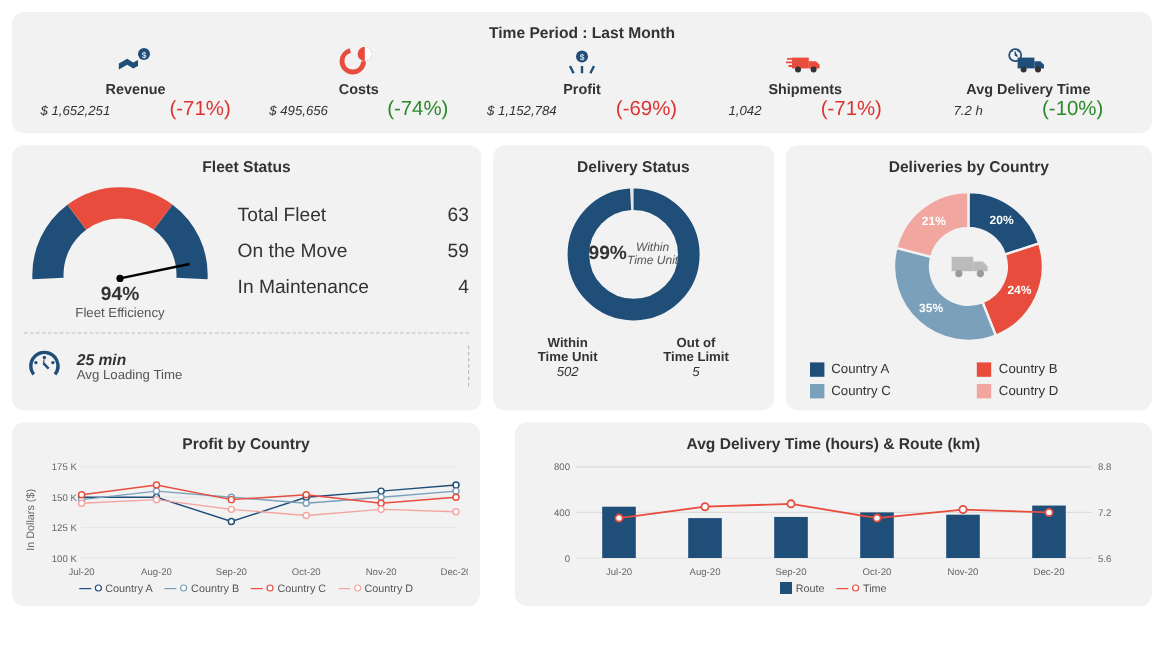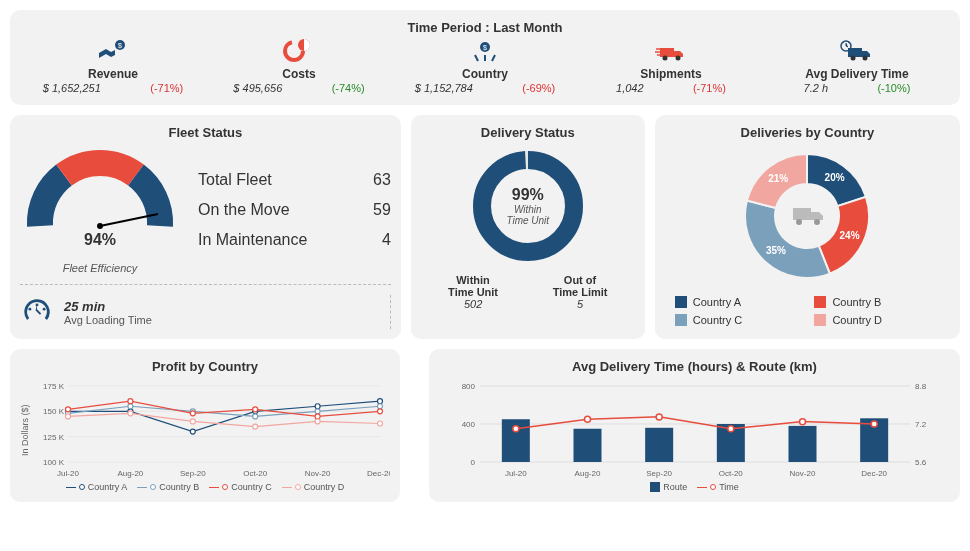--- a/index.html
+++ b/index.html
@@ -20,41 +20,41 @@
   }
   .row { display: flex; gap: 10px; }
   
   .kpi-bar { text-align: center; }
   .kpi-title { font-size: 13px; font-weight: bold; margin-bottom: 4px; }
   .kpi-row { display: flex; justify-content: flex-start; align-items: flex-start; }
   .kpi { flex: 1; text-align: center; }
   .kpi .icon { height: 24px; margin-bottom: 4px; display: flex; justify-content: center; align-items: center; }
   .kpi .label { font-weight: bold; font-size: 12px; }
   .kpi .val { font-style: italic; font-size: 11px; color: #333; }
-  .kpi .delta { font-size: 11px; margin-left: 46px; }
+  .kpi .delta { font-size: 17px; margin-left: 46px; }
   .neg-red { color: #d33; }
   .neg-green { color: #2a8a2a; }
   h4 { font-size: 13px; font-weight: bold; text-align: center; margin-bottom: 6px; }
   
   .fleet-card { flex: 1.3; }
   .fleet-top { display: flex; gap: 18px; align-items: center; }
   .gauge-wrap { flex: 0 0 160px; text-align:center; }
   .gauge-pct { font-weight: bold; font-size: 16px; margin-top: -4px;}
-  .gauge-sub { font-style: italic; font-size: 11px; color: #555; margin-top: 13px;}
+  .gauge-sub { font-size: 11px; color: #555;}
   .fleet-stats { flex: 1; font-size: 16px; }
   .fleet-stats div { display: flex; justify-content: space-between; padding: 6px 0; }
   .fleet-bot { display:flex; margin-top:10px; border-top: 1px dashed #bbb; padding-top: 10px;}
   .fleet-bot .half { flex:1; display:flex; gap:10px; align-items:center;}
   .fleet-bot .half:first-child { border-right: 1px dashed #bbb; }
   .fleet-bot .big { font-weight:bold; font-size:13px;font-style:italic;}
   .fleet-bot .small { font-size:11px; color:#555;}
   
   .deliv-card { flex: 0.75; text-align:center;}
   .donut-small { position: relative; width: 120px; height:120px; margin: 4px auto;}
-  .donut-center { position:absolute; inset:0; display:flex; flex-direction:column; justify-content:center; align-items:center;}
+  .donut-center { position:absolute; inset:0; display:flex; justify-content:center; align-items:center;}
   .donut-center .pct { font-weight:bold; font-size:16px;}
   .donut-center .sub { font-style:italic; font-size:10px; color:#555; line-height:1.1;}
   .deliv-bot { display:flex; justify-content:space-around; margin-top:8px; font-size:11px;}
   .deliv-bot .l { font-weight:bold; line-height:1.1;}
   .deliv-bot .v { font-style:italic;}
   
   .pie-card { flex: 1; }
   .pie-wrap { position:relative; width:140px; height:140px; margin: 0 auto; }
   .pie-legend { display:grid; grid-template-columns: 1fr 1fr; gap:6px 14px; margin-top:10px; font-size:11px; padding: 0 10px;}
   .pie-legend .item { display:flex; align-items:center; gap:6px;}
@@ -98,21 +98,21 @@
     <div><span class="val">$ 495,656</span> <span class="delta neg-green">(-74%)</span></div>
       </div>
       <div class="kpi">
         <div class="icon">
           <svg width="34" height="24" viewBox="0 0 34 24">
             <circle cx="17" cy="8" r="5" fill="#1f4e79"></circle>
             <text x="17" y="11" font-size="7" fill="#fff" text-anchor="middle">$</text>
             <path stroke="#1f4e79" stroke-width="2" fill="none" d="M10 22l-3-6M17 22v-6M24 22l3-6"></path>
           </svg>
         </div>
-    <div class="label">Country</div>
+    <div class="label">Profit</div>
     <div><span class="val">$ 1,152,784</span> <span class="delta neg-red">(-69%)</span></div>
       </div>
       <div class="kpi">
         <div class="icon">
           <svg width="34" height="24" viewBox="0 0 34 24">
             <rect x="6" y="9" width="14" height="9" fill="#e84c3d"></rect>
             <path fill="#e84c3d" d="M20 12h6l3 3v3h-9z"></path>
             <circle cx="11" cy="19" r="2.5" fill="#333"></circle>
             <circle cx="24" cy="19" r="2.5" fill="#333"></circle>
             <path stroke="#e84c3d" stroke-width="1.5" d="M2 10h5M1 13h5M3 16h4"></path>

